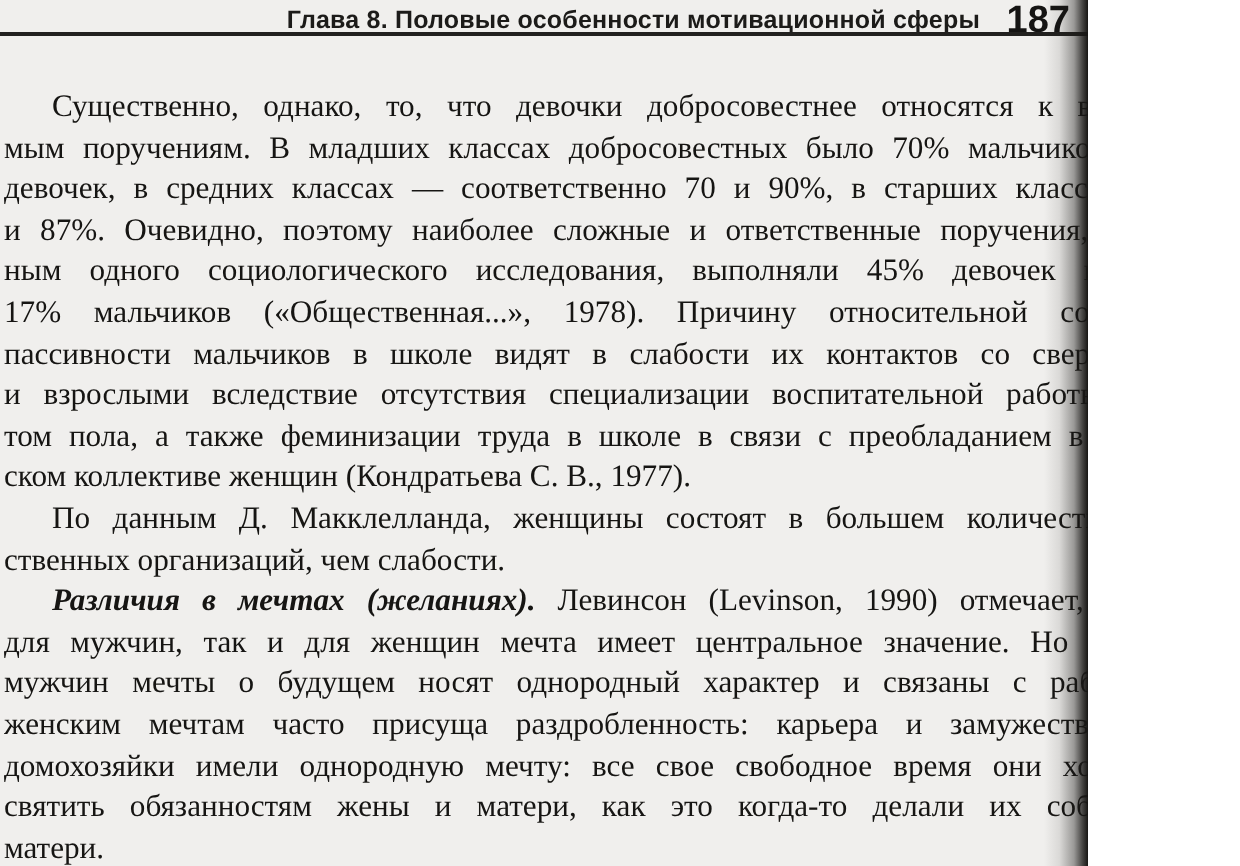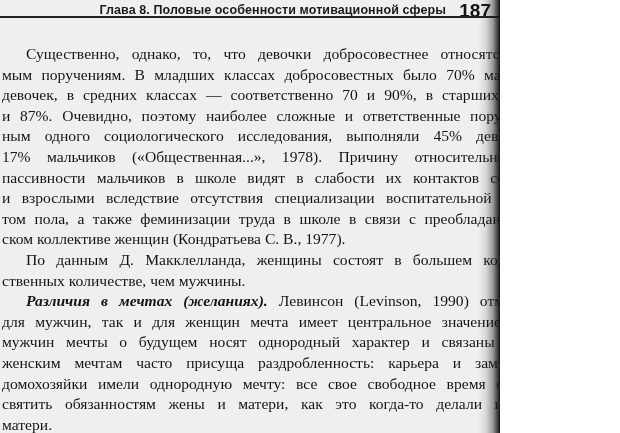--- a/index.html
+++ b/index.html
@@ -1,18 +1,18 @@
 <!DOCTYPE html>
 <html lang="ru"><head>
 <meta charset="utf-8">
 <style>
   html, body { margin: 0; padding: 0; }
   .page {
     position: relative;
-    width: 500px;
+    width: 544px;
     height: 433px;
     background: #f0efed;
     overflow: hidden;
     font-family: "Liberation Serif", serif;
   }
   
   .edge-shadow {
     position: absolute;
     top: 0; right: 0; bottom: 0;
     width: 22px;
@@ -93,21 +93,21 @@
       <div class="text-line">ным одного социологического исследования, выполняли 45% девочек и только</div>
       <div class="text-line">17% мальчиков («Общественная...», 1978). Причину относительной социальной</div>
       <div class="text-line">пассивности мальчиков в школе видят в слабости их контактов со сверстниками</div>
       <div class="text-line">и взрослыми вследствие отсутствия специализации воспитательной работы с уче-</div>
       <div class="text-line">том пола, а также феминизации труда в школе в связи с преобладанием в учитель-</div>
       <div class="text-line para-end">ском коллективе женщин (Кондратьева С. В., 1977).</div>
     </div>
 
     <div>
       <div class="text-line first">По данным Д. Макклелланда, женщины состоят в большем количестве обще-</div>
-      <div class="text-line para-end">ственных количестве, чем мужчины.</div>
+      <div class="text-line para-end">ственных организаций, чем слабости.</div>
     </div>
 
     <div>
       <div class="text-line first"><b>Различия в мечтах (желаниях).</b><span> Левинсон (Levinson, 1990) отмечает, что как</span></div>
       <div class="text-line">для мужчин, так и для женщин мечта имеет центральное значение. Но если для</div>
       <div class="text-line">мужчин мечты о будущем носят однородный характер и связаны с работой, то</div>
       <div class="text-line">женским мечтам часто присуща раздробленность: карьера и замужество. Лишь</div>
       <div class="text-line">домохозяйки имели однородную мечту: все свое свободное время они хотели по-</div>
       <div class="text-line">святить обязанностям жены и матери, как это когда-то делали их собственные</div>
       <div class="text-line para-end">матери.</div>

